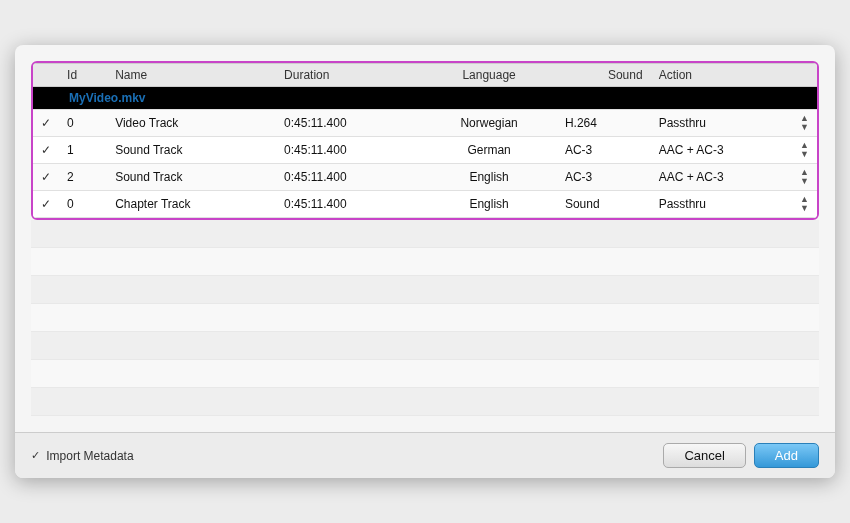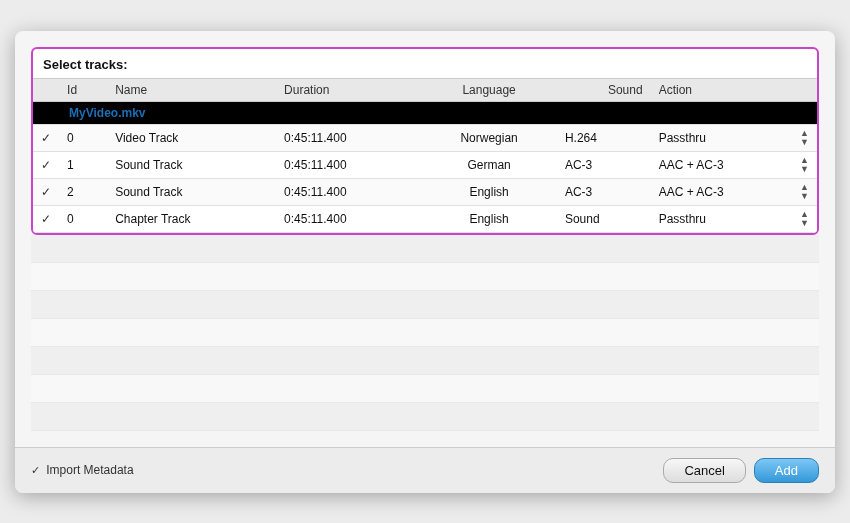--- a/index.html
+++ b/index.html
@@ -127,41 +127,40 @@
     .import-meta .check-small {
       font-size: 11px;
     }
     .footer-buttons {
       margin-left: auto;
       display: flex;
       gap: 8px;
     }
     .btn {
       padding: 4px 20px;
-      border-radius: 10px;
+      border-radius: 5px;
       font-size: 13px;
       cursor: pointer;
       border: 1px solid #aaa;
       background: linear-gradient(to bottom, #f7f7f7, #ddd);
       color: #111;
     }
     .btn-default {
       background: linear-gradient(to bottom, #7bc8f6, #3498d8);
       border-color: #2a80b9;
       color: #fff;
       font-weight: 500;
     }
   </style>
 </head>
 <body>
 
 <div class="dialog">
   <div class="dialog-body">
     <div class="select-tracks-box">
-      <div class="section-title">Select tracks:</div>
       <table>
         <thead>
           <tr>
             <th class="checkbox-cell"></th>
             <th>Id</th>
             <th>Name</th>
             <th>Duration</th>
             <th class="center">Language</th>
             <th class="right">Sound</th>
             <th>Action</th>

